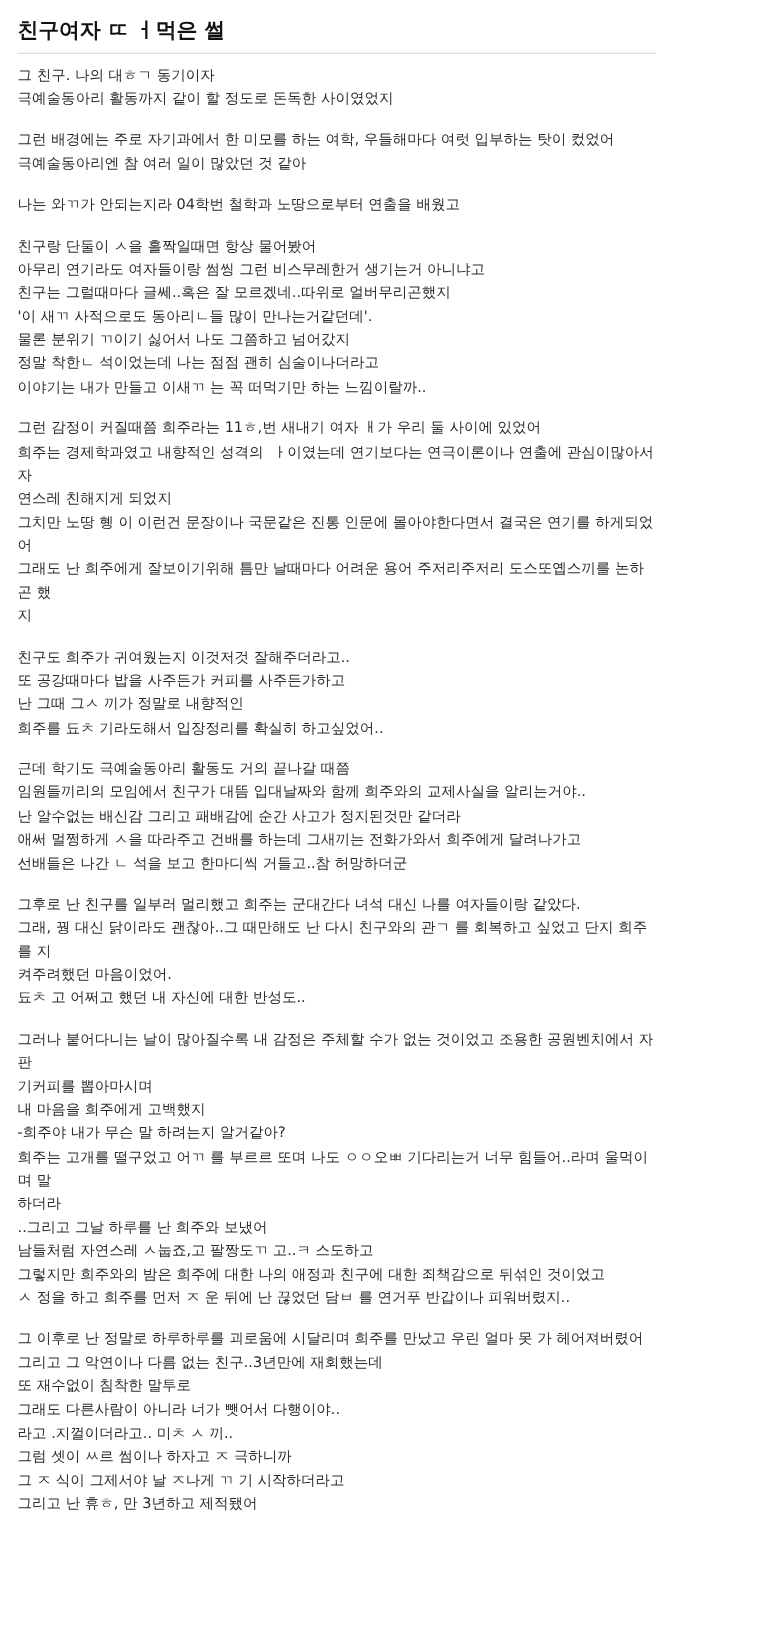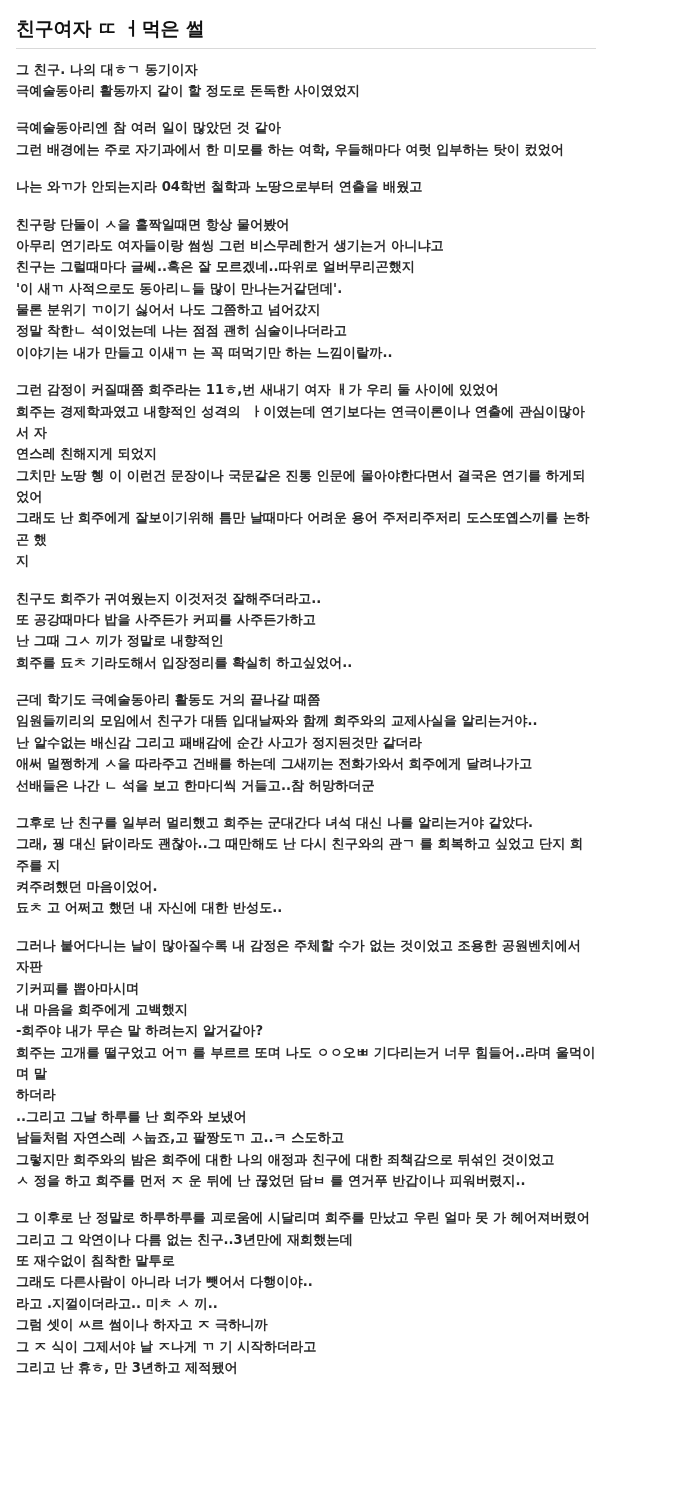--- a/index.html
+++ b/index.html
@@ -39,41 +39,40 @@
   .para {
     margin: 0 0 16px 0;
   }
   .para:last-child {
     margin-bottom: 0;
   }
   .line {
     display: block;
     white-space: pre-wrap;
     word-break: break-all;
-    font-weight: bold;
   }
 </style>
 </head>
 <body>
 
 <div class="page">
 
   <h1 class="title">친구여자 ㄸ ㅓ먹은 썰</h1>
   <hr class="rule">
 
   <div class="body">
 
     <div class="para">
       <span class="line">그 친구. 나의 대ㅎㄱ 동기이자</span>
       <span class="line">극예술동아리 활동까지 같이 할 정도로 돈독한 사이였었지</span>
     </div>
 
     <div class="para">
+      <span class="line">그런 배경에는 주로 자기과에서 한 미모를 하는 여학, 우들해마다 여럿 입부하는 탓이 컸었어</span>
       <span class="line">극예술동아리엔 참 여러 일이 많았던 것 같아</span>
-      <span class="line">그런 배경에는 주로 자기과에서 한 미모를 하는 여학, 우들해마다 여럿 입부하는 탓이 컸었어</span>
     </div>
 
     <div class="para">
       <span class="line">나는 와ㄲ가 안되는지라 04학번 철학과 노땅으로부터 연출을 배웠고</span>
     </div>
 
     <div class="para">
       <span class="line">친구랑 단둘이 ㅅ을 홀짝일때면 항상 물어봤어</span>
       <span class="line">아무리 연기라도 여자들이랑 썸씽 그런 비스무레한거 생기는거 아니냐고</span>
       <span class="line">친구는 그럴때마다 글쎄..혹은 잘 모르겠네..따위로 얼버무리곤했지</span>
@@ -101,21 +100,21 @@
 
     <div class="para">
       <span class="line">근데 학기도 극예술동아리 활동도 거의 끝나갈 때쯤</span>
       <span class="line">임원들끼리의 모임에서 친구가 대뜸 입대날짜와 함께 희주와의 교제사실을 알리는거야..</span>
       <span class="line">난 알수없는 배신감 그리고 패배감에 순간 사고가 정지된것만 같더라</span>
       <span class="line">애써 멀쩡하게 ㅅ을 따라주고 건배를 하는데 그새끼는 전화가와서 희주에게 달려나가고</span>
       <span class="line">선배들은 나간 ㄴ 석을 보고 한마디씩 거들고..참 허망하더군</span>
     </div>
 
     <div class="para">
-      <span class="line">그후로 난 친구를 일부러 멀리했고 희주는 군대간다 녀석 대신 나를 알리는거야 같았다.</span>
+      <span class="line">그후로 난 친구를 일부러 멀리했고 희주는 군대간다 녀석 대신 나를 여자들이랑 같았다.</span>
       <span class="line">그래, 꿩 대신 닭이라도 괜찮아..그 때만해도 난 다시 친구와의 관ㄱ 를 회복하고 싶었고 단지 희주를 지</span>
       <span class="line">켜주려했던 마음이었어.</span>
       <span class="line">됴ㅊ 고 어쩌고 했던 내 자신에 대한 반성도..</span>
     </div>
 
     <div class="para">
       <span class="line">그러나 붙어다니는 날이 많아질수록 내 감정은 주체할 수가 없는 것이었고 조용한 공원벤치에서 자판</span>
       <span class="line">기커피를 뽑아마시며</span>
       <span class="line">내 마음을 희주에게 고백했지</span>
       <span class="line">-희주야 내가 무슨 말 하려는지 알거같아?</span>

